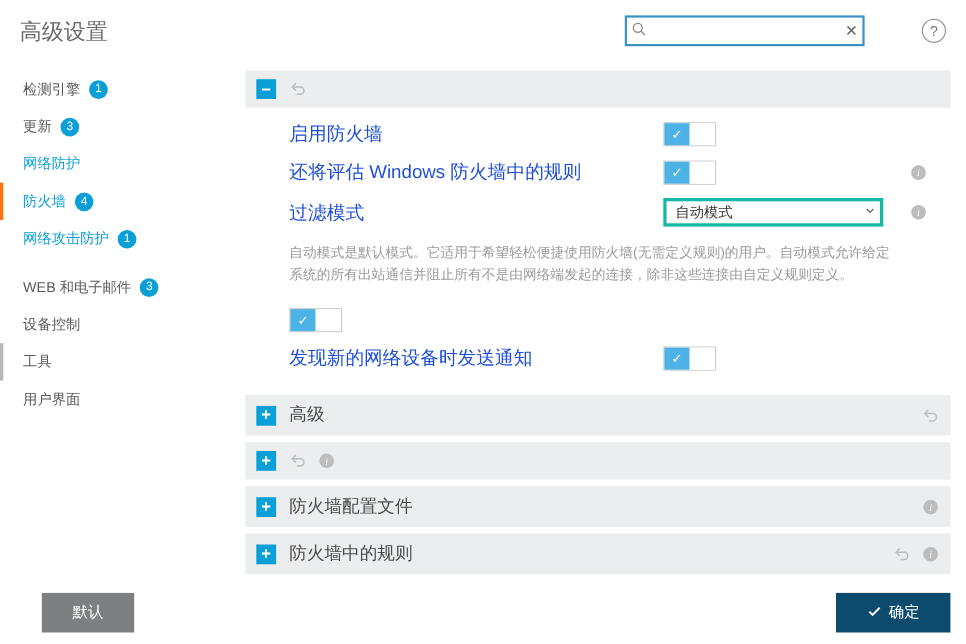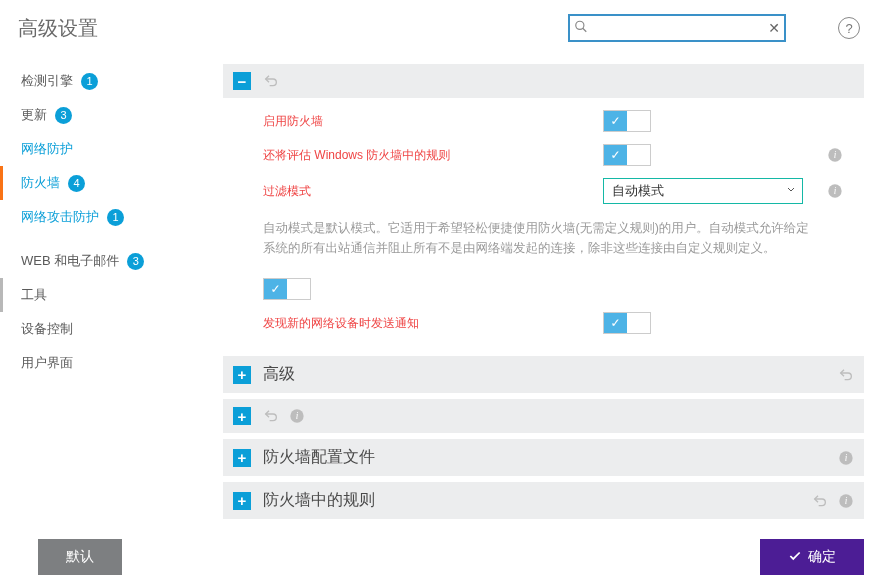--- a/index.html
+++ b/index.html
@@ -27,40 +27,40 @@
 .section-header { background: #ecedee; display: flex; align-items: center; padding: 8px 10px; }
 .expand-btn { width: 18px; height: 18px; background: #0b9fd8; color: #fff; display: flex; align-items: center; justify-content: center; font-weight: bold; font-size: 15px; margin-right: 12px; cursor: pointer; line-height: 1; }
 .section-title { font-size: 16px; color: #4a4a4a; flex: 1; }
 .section-title.underline { text-decoration: underline; }
 .section-icons { display: flex; gap: 10px; align-items: center; }
 .undo-icon, .info-icon { color: #bdbdbd; cursor: pointer; }
 .undo-icon svg, .info-icon svg { display: block; }
 
 .section-body { padding: 6px 0 10px 0; }
 .row { display: flex; align-items: center; padding: 6px 10px 6px 40px; }
-.row-label { flex: 0 0 340px; color: #ef4444; font-size: 12px; }
+.row-label { flex: 0 0 340px; color: #1d4ed8; font-size: 17px; }
 .row-ctrl { width: 200px; display: flex; align-items: center; }
 .row-tail { width: 40px; display: flex; justify-content: flex-end; align-items: center; }
 
 .toggle { width: 48px; height: 22px; border: 1px solid #ccc; display: flex; cursor: pointer; }
 .toggle .half { flex: 1; display: flex; align-items: center; justify-content: center; }
 .toggle.on .half.left { background: #4db3e6; color: #fff; }
 .toggle.on .half.right { background: #fff; }
 .toggle .check { font-size: 12px; }
 
 .select-wrap { position: relative; width: 200px; }
-.select-box { width: 100%; height: 26px; border: 1px solid #14b8a6; background: #fff; padding: 0 26px 0 8px; font-size: 13px; color: #333; display: flex; align-items: center; cursor: pointer; }
+.select-box { width: 100%; height: 26px; border: 3px solid #14b8a6; background: #fff; padding: 0 26px 0 8px; font-size: 13px; color: #333; display: flex; align-items: center; cursor: pointer; }
 .select-arrow { position: absolute; right: 6px; top: 50%; transform: translateY(-50%); color: #555; pointer-events: none; }
 
 .desc-text { padding: 8px 50px 14px 40px; color: #9a9a9a; font-size: 12.5px; line-height: 1.6; }
 
 .footer { position: absolute; bottom: 0; left: 0; right: 0; height: 56px; display: flex; align-items: center; padding: 0 14px; }
 .btn { height: 36px; padding: 0 28px; border: none; cursor: pointer; font-size: 14px; color: #fff; display: flex; align-items: center; justify-content: center; gap: 6px; }
 .btn-default { background: #7d7f81; margin-left: 24px; }
-.btn-ok { background: #4c1d95; }
+.btn-ok { background: #0c4a6e; }
 .btn-cancel { background: #7d7f81; }
 .footer-spacer { flex: 1; }
 .footer .btn + .btn { margin-left: 10px; }
 </style>
 </head>
 <body>
 
 <div class="header">
   <div class="header-title">高级设置</div>
   <div class="search-wrap">
@@ -95,25 +95,25 @@
     </div>
     <div class="side-item child">
       <span>网络攻击防护</span>
       <span class="side-badge">1</span>
     </div>
     <div class="side-sep"></div>
     <div class="side-item">
       <span>WEB 和电子邮件</span>
       <span class="side-badge">3</span>
     </div>
+    <div class="side-item">
+      <span>设备控制</span>
+    </div>
     <div class="side-item" style="border-left:3px solid #b8b8b8;">
       <span>工具</span>
-    </div>
-    <div class="side-item">
-      <span>设备控制</span>
     </div>
     <div class="side-item">
       <span>用户界面</span>
     </div>
   </div>
 
   <div class="main">
 
     <div class="section">
       <div class="section-header">

